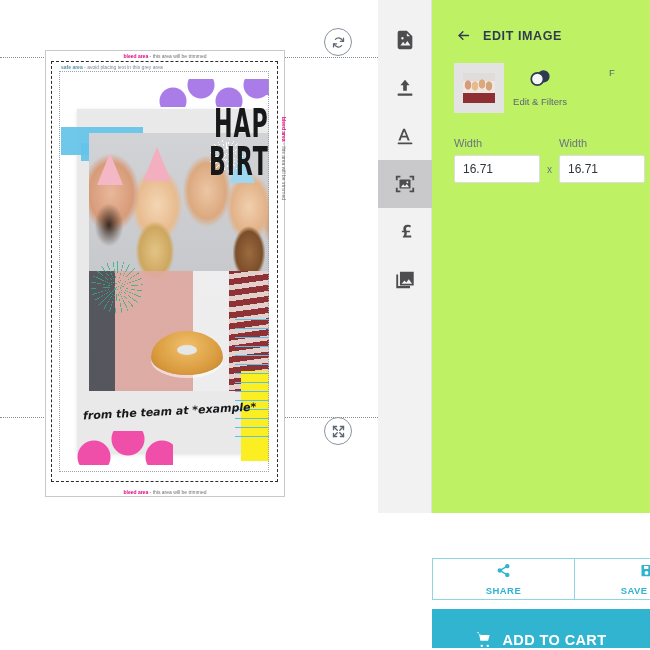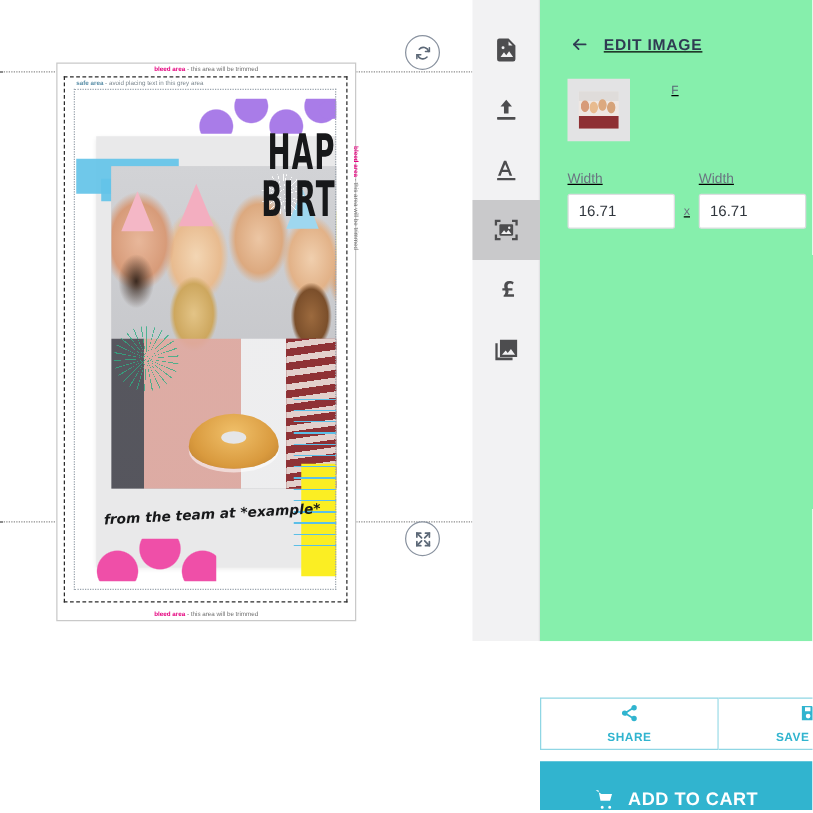--- a/index.html
+++ b/index.html
@@ -211,22 +211,21 @@
   .tool {
     width: 54px; height: 48px;
     display: flex; align-items: center; justify-content: center;
     color: #4d4d4f; cursor: pointer;
   }
   .tool.active { background: #c9c9cb; }
 
   
   .edit-panel {
     position: absolute; left: 432px; top: 0; width: 218px; height: 513px;
-    background: #86efac;
-    text-decoration: underline;
+    background: #bef264;
   }
   .panel-head {
     display: flex; align-items: center; gap: 10px;
     padding: 28px 0 0 22px; color: #2f3b52;
   }
   .panel-title {
     font-size: 12.5px; font-weight: 700; letter-spacing: .6px; color: #2f3b52;
   }
   .panel-row-actions {
     display: flex; align-items: flex-start; gap: 0;
@@ -436,20 +435,27 @@
         <span class="panel-title">EDIT IMAGE</span>
       </div>
 
       <div class="panel-row-actions">
         <div class="thumb">
           <div class="thumb-inner">
             <div class="tb"></div>
           </div>
         </div>
         <div class="action">
+          <svg width="28" height="24" viewBox="0 0 32 26">
+            <circle cx="20" cy="10" r="7" fill="#2f3b52"></circle>
+            <circle cx="13" cy="13" r="7" fill="#f5f6f8" stroke="#2f3b52" stroke-width="2"></circle>
+          </svg>
+          <span class="action-label">Edit &amp; Filters</span>
+        </div>
+        <div class="action">
           <span class="action-label">F</span>
         </div>
       </div>
 
       <div class="dims">
         <div class="dim-field">
           <div class="dim-label">Width</div>
           <input class="dim-input" type="text" value="16.71" style="">
         </div>
         <div class="dim-x">x</div>

